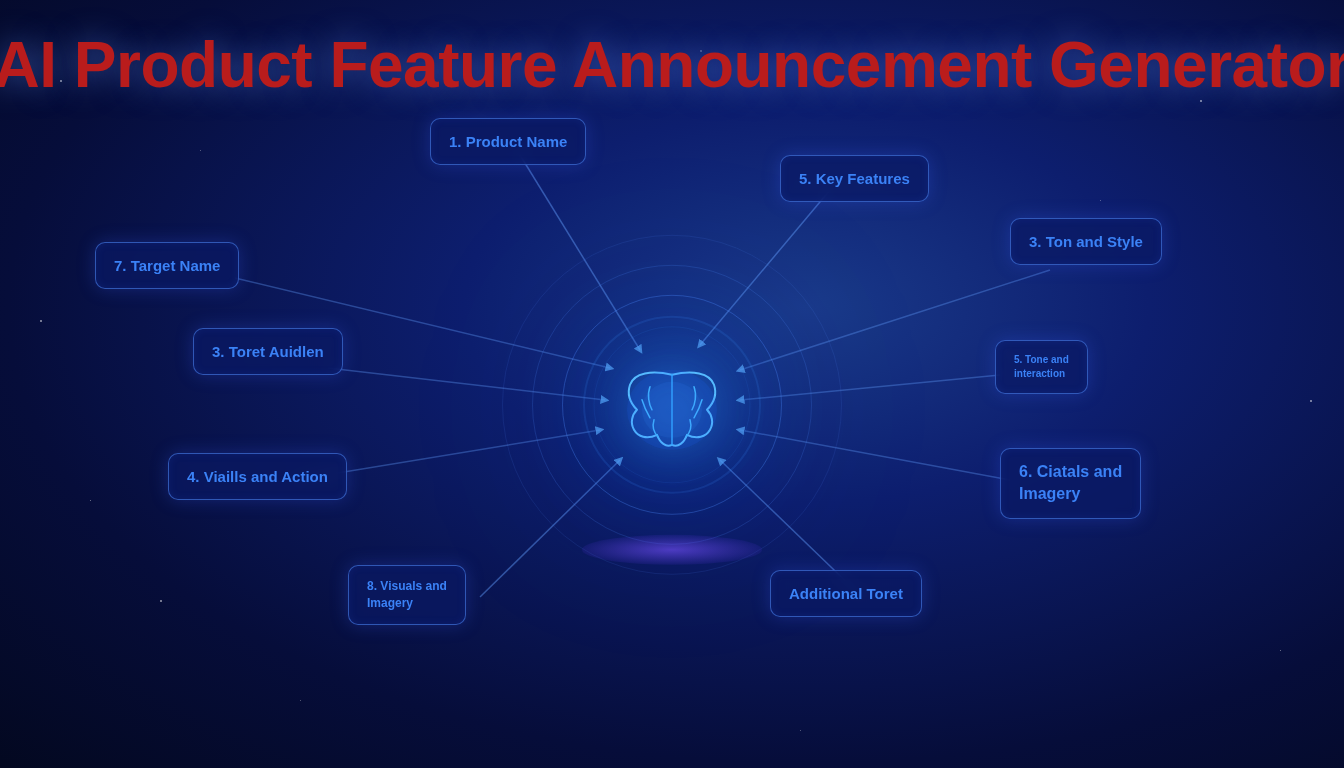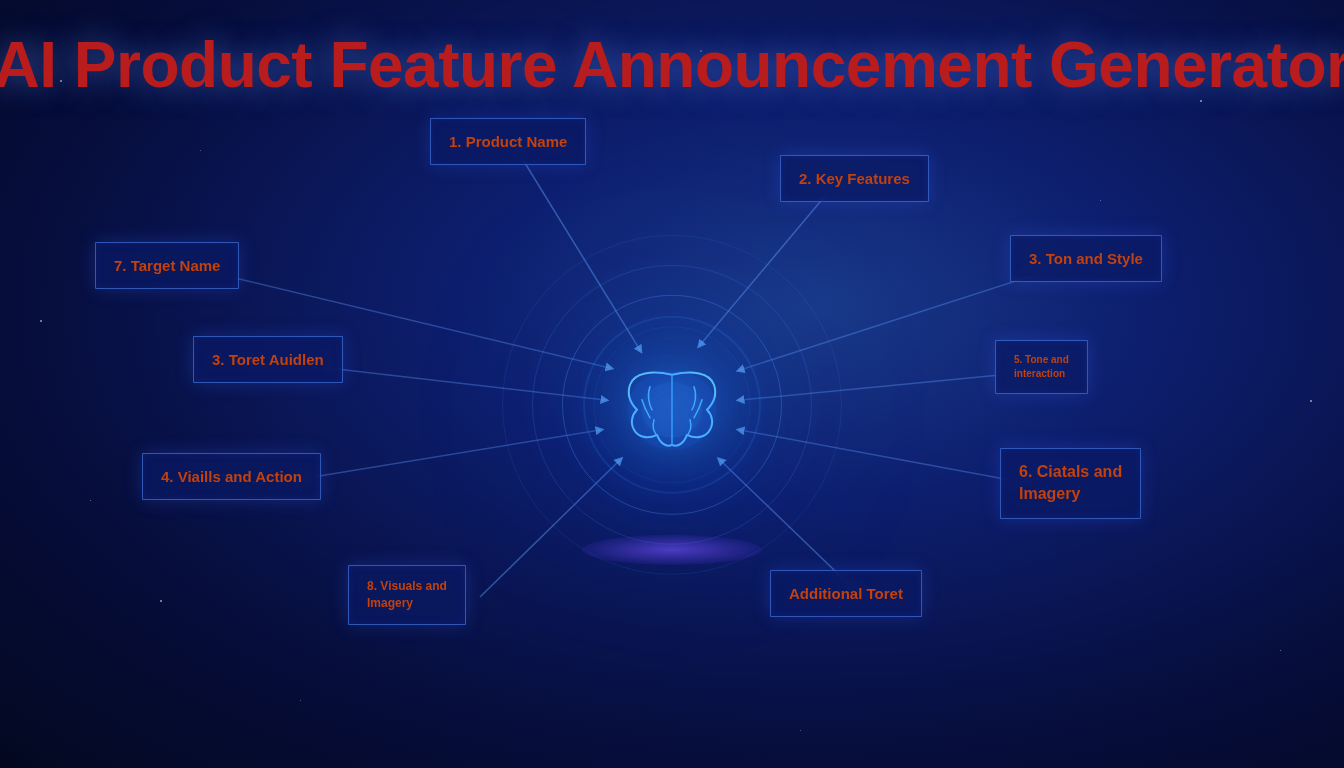--- a/index.html
+++ b/index.html
@@ -75,23 +75,23 @@
       width: 180px;
       height: 180px;
       filter: drop-shadow(0 0 25px #4af) drop-shadow(0 0 50px #06f) drop-shadow(0 0 80px #04a);
     }
 
     
     .node {
       position: absolute;
       background: rgba(10, 25, 100, 0.72);
       border: 1px solid rgba(80, 140, 255, 0.55);
-      border-radius: 1px;
+      border-radius: 10px;
       padding: 12px 18px;
-      color: #c2410c;
+      color: #3b82f6;
       font-size: 15px;
       font-weight: 600;
       backdrop-filter: blur(6px);
       box-shadow: 0 0 18px rgba(60, 100, 255, 0.25), inset 0 0 8px rgba(60,100,255,0.1);
       max-width: 180px;
       line-height: 1.4;
     }
 
     
     .connector-svg {
@@ -109,21 +109,21 @@
       top: 118px;
       left: 430px;
     }
     
     .node-key-features {
       top: 155px;
       left: 780px;
     }
     
     .node-ton-style {
-      top: 235px;
+      top: 218px;
       left: 1010px;
     }
     
     .node-tone-interaction {
       top: 340px;
       left: 995px;
     }
     
     .node-chatals {
       top: 448px;
@@ -135,25 +135,25 @@
       left: 770px;
     }
     
     .node-visuals {
       top: 565px;
       left: 348px;
     }
     
     .node-viaills {
       top: 453px;
-      left: 142px;
+      left: 168px;
     }
     
     .node-toret {
-      top: 336px;
+      top: 328px;
       left: 193px;
     }
     
     .node-target-name {
       top: 242px;
       left: 95px;
     }
 
   </style>
 </head>
@@ -233,21 +233,21 @@
     <ellipse cx="90" cy="95" rx="30" ry="28" fill="rgba(60,140,255,0.12)"></ellipse>
   </svg>
   <div class="platform"></div>
 </div>
 
 <div class="node node-product-name">
   <span>1. Product Name</span>
 </div>
 
 <div class="node node-key-features">
-  <span>2. Key Features</span>
+  <span>5. Key Features</span>
 </div>
 
 <div class="node node-ton-style">
   <span>3. Ton and Style</span>
 </div>
 
 <div class="node node-tone-interaction" style="font-size:10px;">
   5. Tone and<br>interaction
 </div>
 

